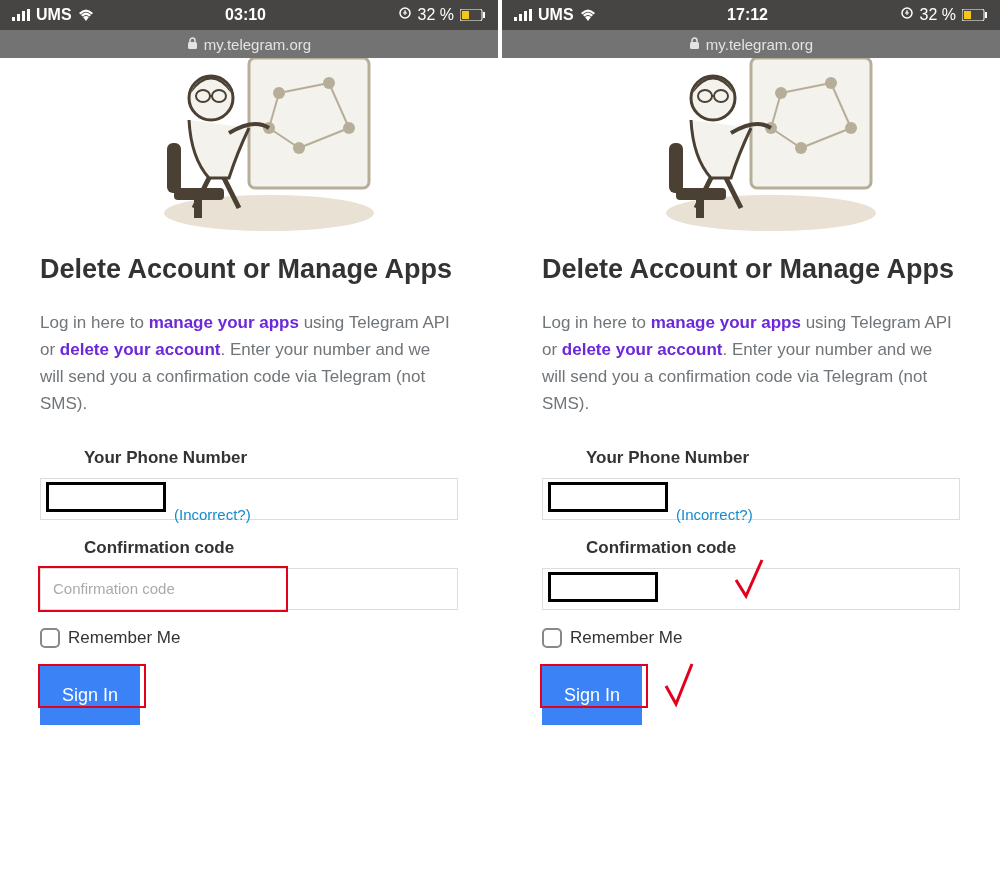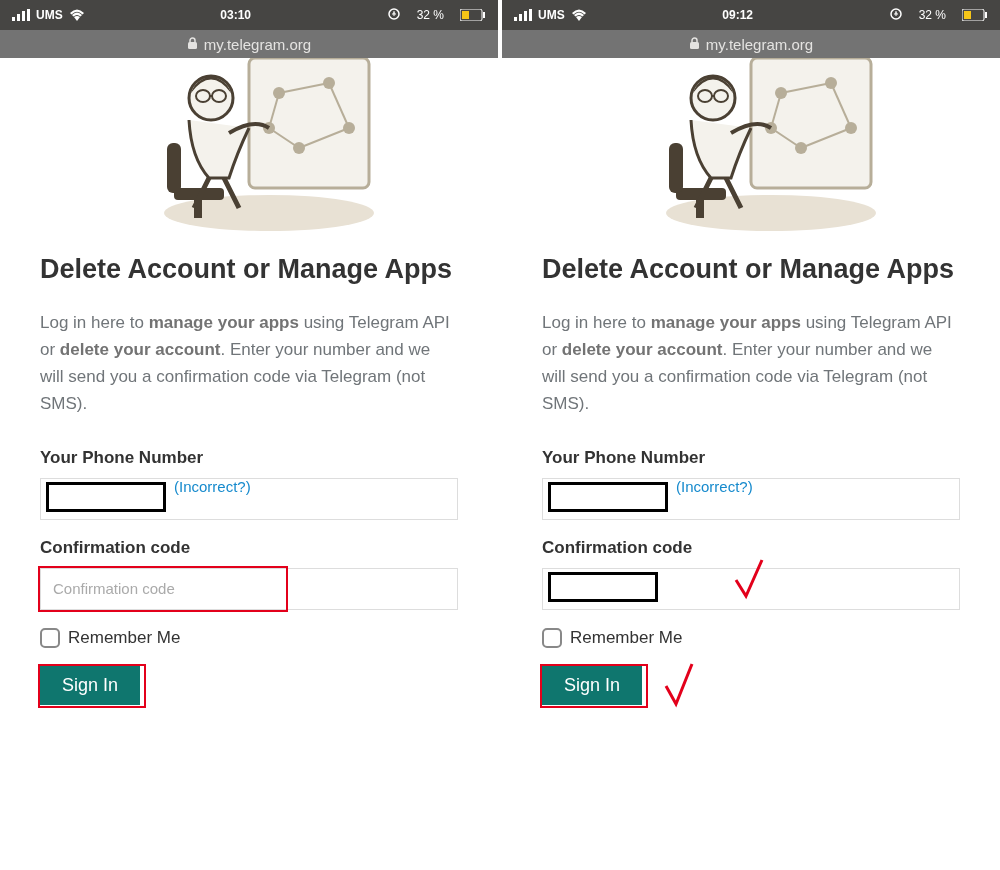--- a/index.html
+++ b/index.html
@@ -22,25 +22,25 @@
     }
     
     .status-bar {
       height: 30px;
       background: #464543;
       color: #fff;
       display: flex;
       align-items: center;
       justify-content: space-between;
       padding: 0 12px;
-      font-size: 12px;
+      font-size: 16px;
     }
     .status-left { display: flex; align-items: center; gap: 6px; font-weight: 600; }
     .status-center { font-weight: 600; }
-    .status-right { display: flex; align-items: center; gap: 16px; }
+    .status-right { display: flex; align-items: center; gap: 6px; }
     .signal-icon, .wifi-icon { display: inline-flex; }
     .battery-icon { display: inline-flex; }
     
     .address-bar {
       height: 28px;
       background: #737373;
       color: #e4e3e1;
       display: flex;
       align-items: center;
       justify-content: center;
@@ -71,28 +71,29 @@
       color: #333;
       margin-bottom: 22px;
       line-height: 1.25;
     }
     .description {
       font-size: 17px;
       color: #707579;
       line-height: 1.6;
       margin-bottom: 30px;
     }
-    .description strong { color: #737373; font-weight: 700; }
+    .description strong { color: #6d28d9; font-weight: 700; }
     .form-group { margin-bottom: 18px; }
     .form-label {
       font-size: 17px;
       font-weight: 700;
       color: #333;
       margin-bottom: 10px;
       display: block;
+      margin-left: 44px;
     }
     .input-row { position: relative; }
     .text-input {
       width: 100%;
       height: 42px;
       border: 1px solid #ddd;
       padding: 0 12px;
       font-size: 15px;
       color: #333;
       background: #fff;
@@ -110,21 +111,21 @@
       display: flex;
       align-items: center;
       padding-left: 4px;
       font-size: 11px;
       color: #d0d0d0;
       letter-spacing: 0.5px;
     }
     .incorrect-link {
       position: absolute;
       left: 134px;
-      top: 0;
+      top: 28px;
       color: #168acd;
       font-size: 15px;
       z-index: 3;
     }
     .red-highlight {
       position: absolute;
       border: 2px solid #e3001b;
       pointer-events: none;
       z-index: 5;
     }
@@ -139,25 +140,25 @@
       height: 20px;
       border: 2px solid #888;
       border-radius: 5px;
       background: #fff;
     }
     .checkbox-label { font-size: 17px; color: #333; }
     .signin-btn {
       display: inline-flex;
       align-items: center;
       justify-content: center;
-      background: #0f766e;
+      background: #3b82f6;
       color: #fff;
       font-size: 18px;
       border: none;
-      padding: 9px 22px;
+      padding: 19px 22px;
       cursor: pointer;
     }
     .checkmark {
       position: absolute;
       color: #e3001b;
       font-size: 40px;
       font-weight: 400;
       z-index: 6;
       pointer-events: none;
     }
@@ -284,21 +285,21 @@
             <rect x="15" y="0" width="3" height="12" fill="#fff"></rect>
           </svg>
       </span>
       <span>UMS</span>
       <span class="wifi-icon">
         <svg width="16" height="12" viewBox="0 0 16 12">
             <path d="M8 12 L5 8 Q8 6 11 8 Z M3 6 Q8 1 13 6 L11.5 7.5 Q8 4.5 4.5 7.5 Z M1 4 Q8 -3 15 4 L13.5 5.5 Q8 0 2.5 5.5 Z" fill="#fff"></path>
           </svg>
       </span>
     </div>
-    <div class="status-center">09:12</div>
+    <div class="status-center">17:12</div>
     <div class="status-right">
       <span>
         <svg width="14" height="14" viewBox="0 0 14 14">
             <circle cx="7" cy="7" r="5" fill="none" stroke="#fff" stroke-width="1.5"></circle>
             <path d="M7 4 v3 M6 6 h2 v2 h-2 z" stroke="#fff" stroke-width="1" fill="none"></path>
           </svg>
       </span>
       <span>32 %</span>
       <span class="battery-icon">
         <svg width="26" height="12" viewBox="0 0 26 12">

